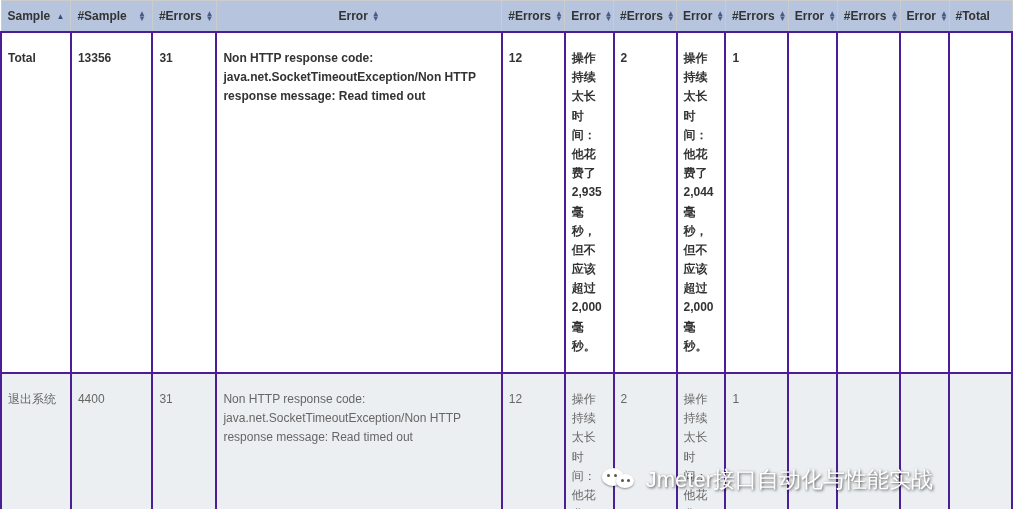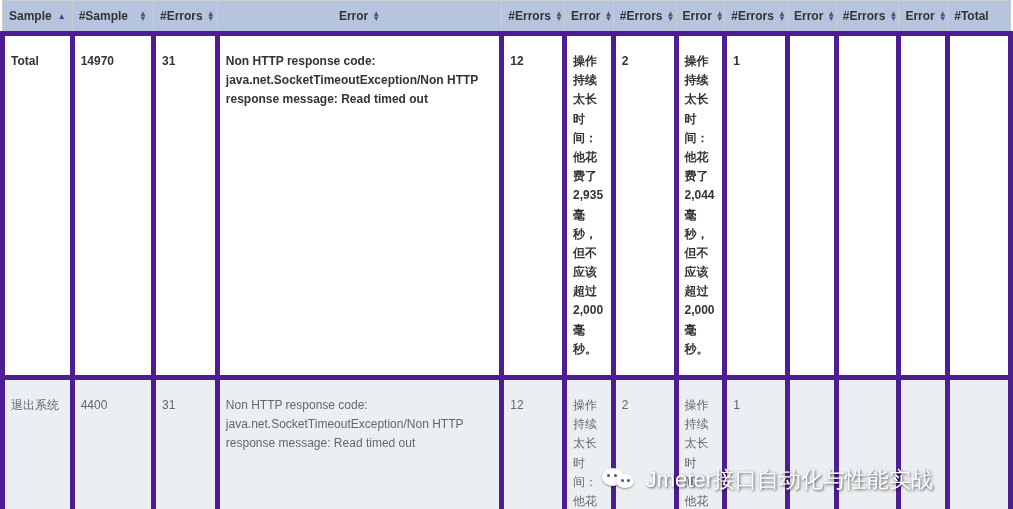--- a/index.html
+++ b/index.html
@@ -43,21 +43,21 @@
     margin-left: 2px;
   }
   .sort-single {
     display: inline-block;
     font-size: 8px;
     color: #3a4a75;
     margin-left: 2px;
   }
   td {
     padding: 16px 6px;
-    border: 5px solid #4c1d95;
+    border: 2px solid #4c1d95;
     vertical-align: top;
     font-size: 12px;
     word-wrap: break-word;
     line-height: 1.6;
   }
   tr.row-total td {
     background: #fff;
     font-weight: bold;
     color: #333;
   }
@@ -234,21 +234,21 @@
       <th>
           <span class="th-wrap">
             <span class="label">#Total</span>
           </span>
         </th>
     </tr>
   </thead>
   <tbody>
     <tr class="row-total">
       <td>Total</td>
-      <td>14970</td>
+      <td>13356</td>
       <td>31</td>
       <td>Non HTTP response code: java.net.SocketTimeoutException/Non HTTP response message: Read timed out</td>
       <td>12</td>
       <td>操作持续太长时间：他花费了 2,935 毫秒，但不应该超过 2,000 毫秒。</td>
       <td>2</td>
       <td>操作持续太长时间：他花费了 2,044 毫秒，但不应该超过 2,000 毫秒。</td>
       <td>1</td>
       <td></td>
       <td></td>
       <td></td>

